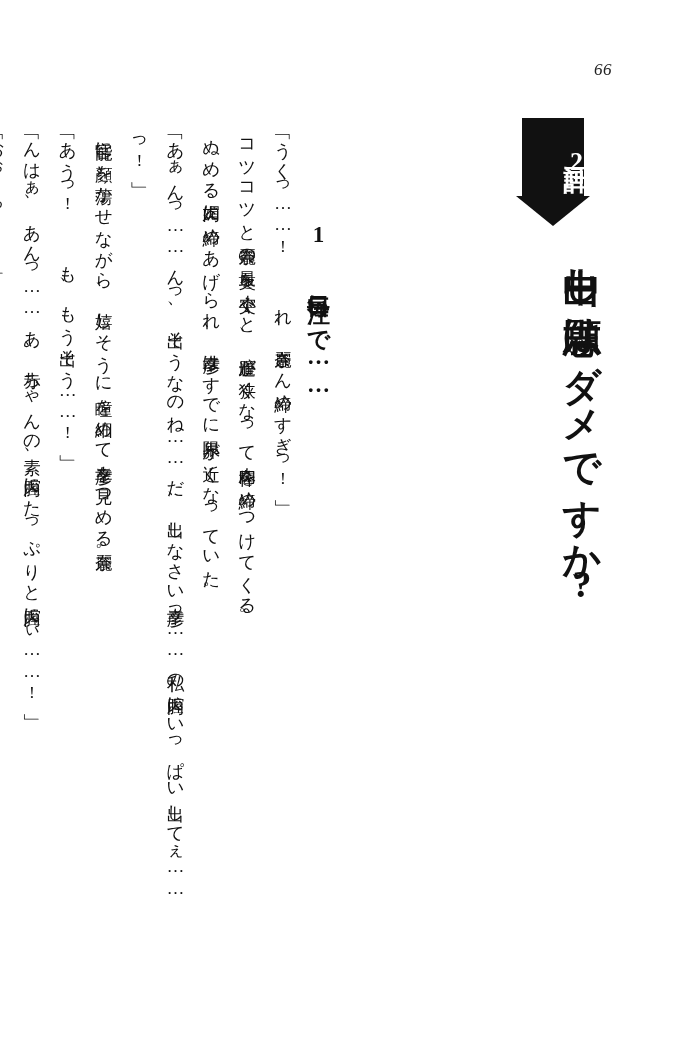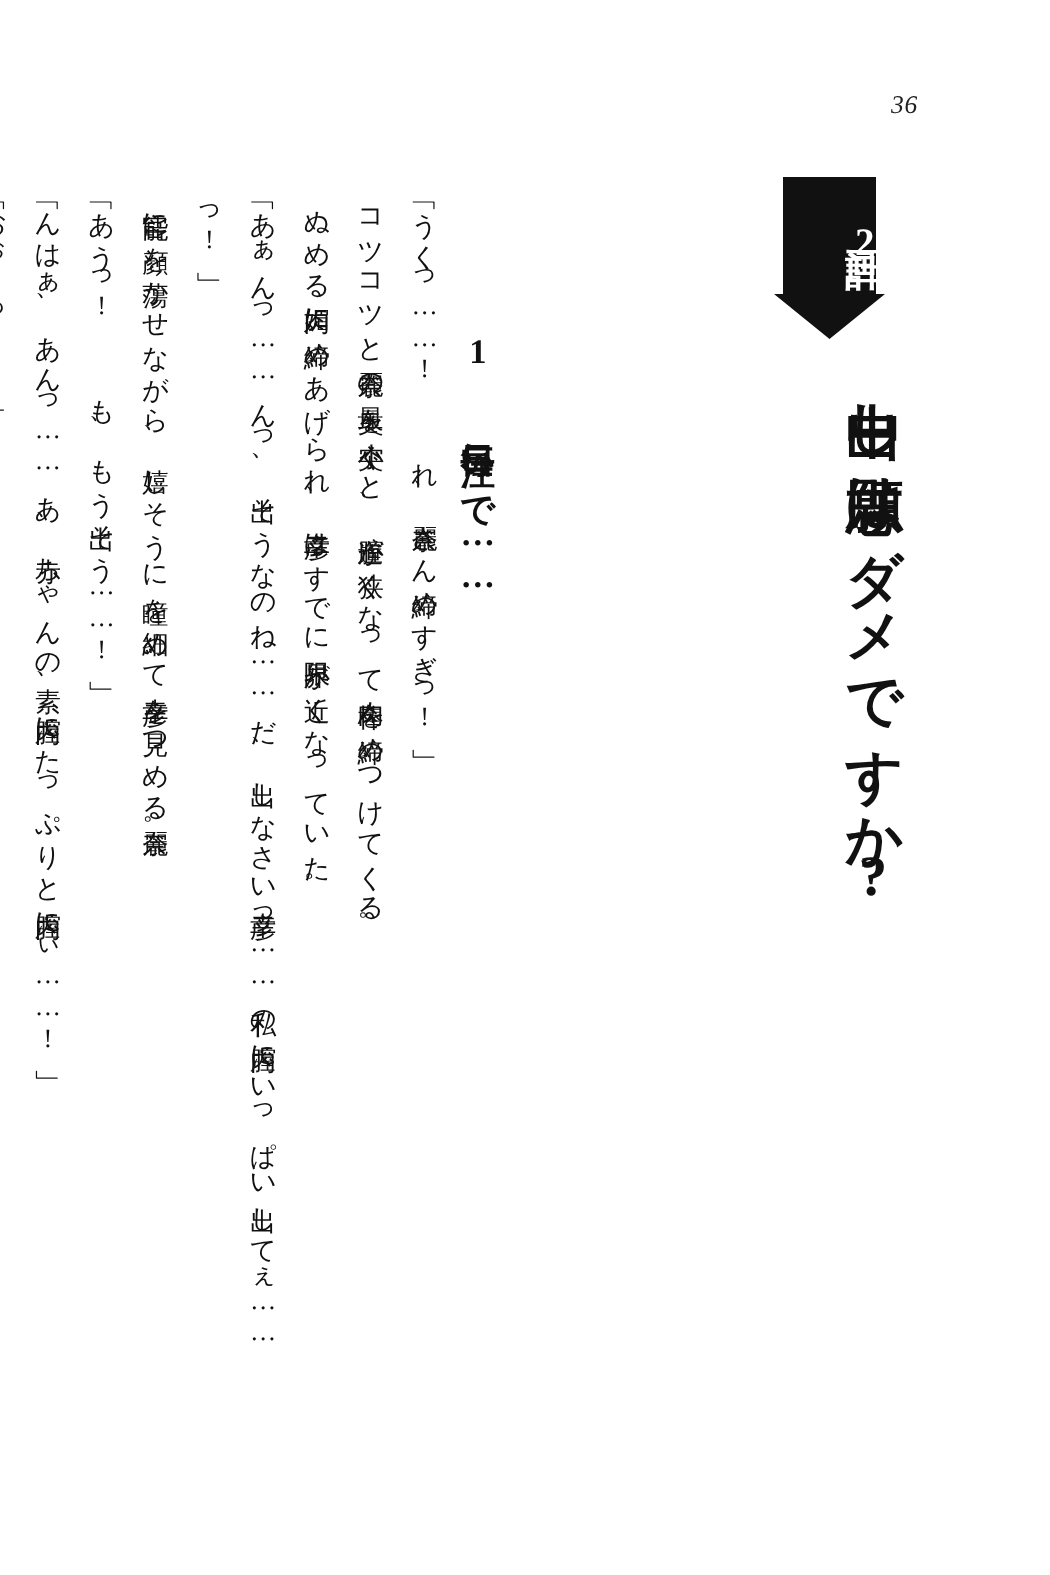--- a/index.html
+++ b/index.html
@@ -116,21 +116,21 @@
     margin: 0;
     padding: 0;
     white-space: pre-wrap;
   }
 </style>
 </head>
 <body>
 
 <div class="page">
 
-  <div class="page-number">36</div>
+  <div class="page-number">66</div>
 
   <div class="chapter-badge">
     <div class="arrow-body"></div>
     <div class="arrow-head"></div>
     <div class="badge-text">計画2</div>
   </div>
 
   <div class="vertical-block doc-title">中出し志願はダメですか?</div>
 
   <div class="vertical-block section-heading">1　毎日注いで……</div>

